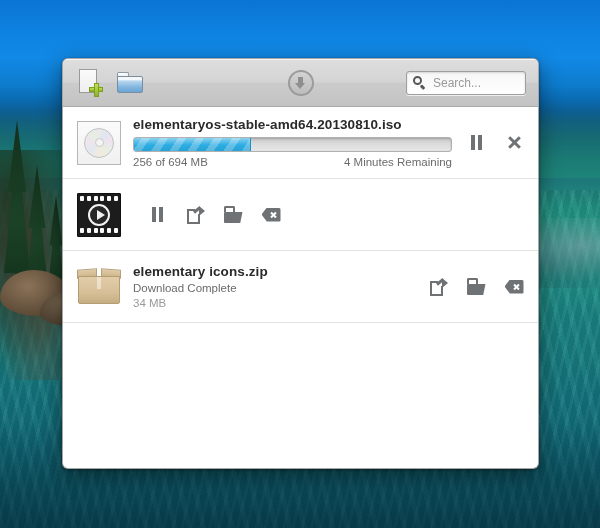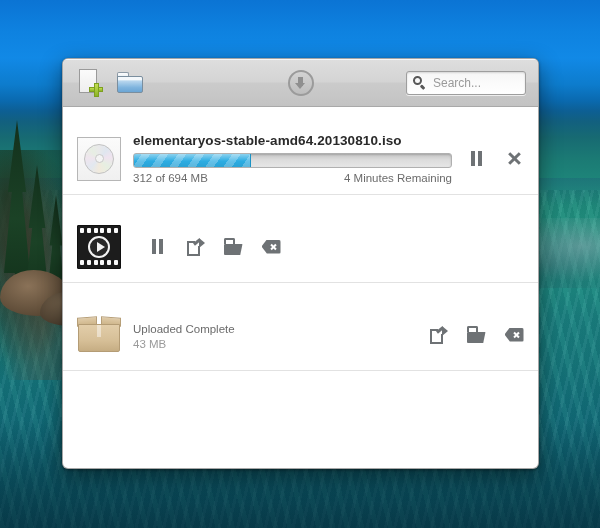--- a/index.html
+++ b/index.html
@@ -223,21 +223,20 @@
 
   
   #list { background: #ffffff; }
   .row {
     display: flex;
     align-items: center;
     padding: 0 14px;
     border-bottom: 1px solid #e2e2e2;
     box-sizing: border-box;
     min-height: 72px;
-    margin-top: 16px;
   }
   .row-thumb { width: 44px; height: 44px; flex: none; margin-right: 12px; position: relative; }
   .row-main { flex: 1 1 auto; min-width: 0; }
   .row-actions { display: flex; align-items: center; gap: 18px; margin-left: 14px; flex: none; }
 
   .file-title {
     font-size: 13.5px;
     font-weight: bold;
     color: #2a2a2a;
     letter-spacing: 0.1px;
@@ -464,21 +463,21 @@
                 <div class="hole"></div>
               </div>
           </div>
         </div>
         <div class="row-main">
           <div class="file-title">elementaryos-stable-amd64.20130810.iso</div>
           <div class="progress-track">
             <div class="progress-fill" id="pf0" style="width: 36.9%;"></div>
           </div>
           <div class="row-sub">
-            <span>312 of 694 MB</span>
+            <span>256 of 694 MB</span>
             <span>4 Minutes Remaining</span>
           </div>
         </div>
         <div class="row-actions">
           <div class="act">
             <span class="ic-pause">
                 <i></i>
                 <i></i>
               </span>
           </div>
@@ -553,22 +552,23 @@
       <div class="row">
         <div class="row-thumb">
           <div class="thumb-box">
             <span class="lidl"></span>
               <span class="lidr"></span>
             <span class="body"></span>
               <span class="seam"></span>
           </div>
         </div>
         <div class="row-main">
-          <div class="sub-line">Uploaded Complete</div>
-          <div class="sub-line dim">43 MB</div>
+          <div class="file-title">elementary icons.zip</div>
+          <div class="sub-line">Download Complete</div>
+          <div class="sub-line dim">34 MB</div>
         </div>
         <div class="row-actions">
           <div class="act">
             <span class="ic-share">
               <span class="doc"></span>
                 <span class="cut"></span>
               <span class="arrow">
                   <span class="bar"></span>
                   <span class="hd"></span>
                 </span>

